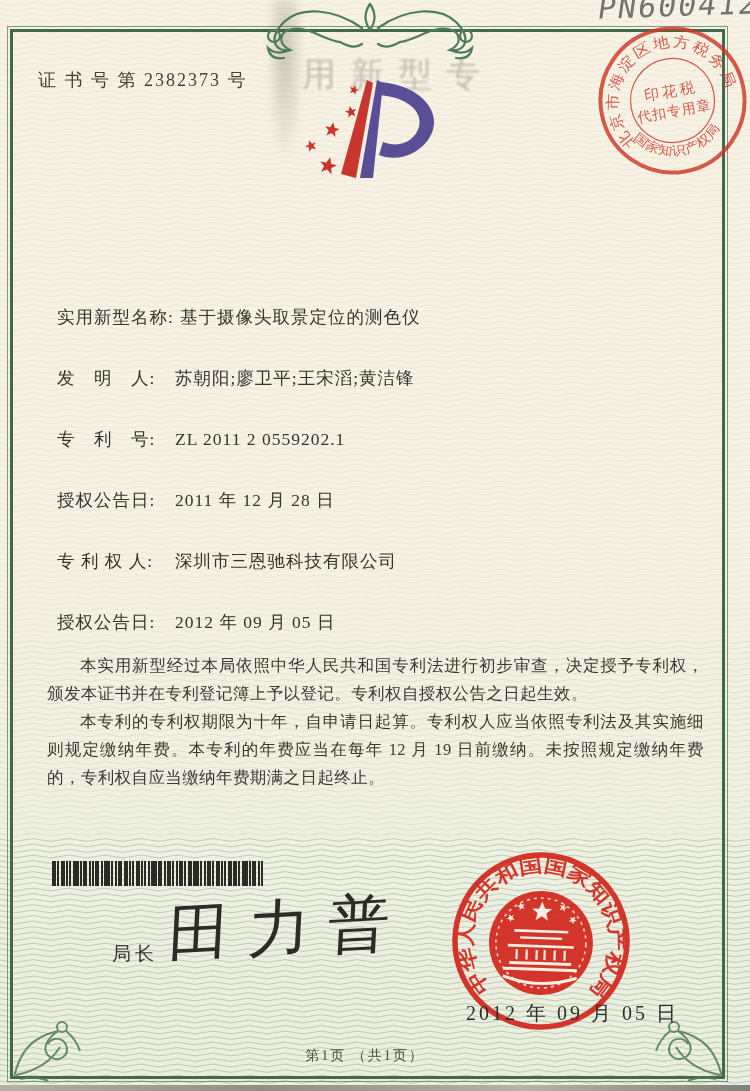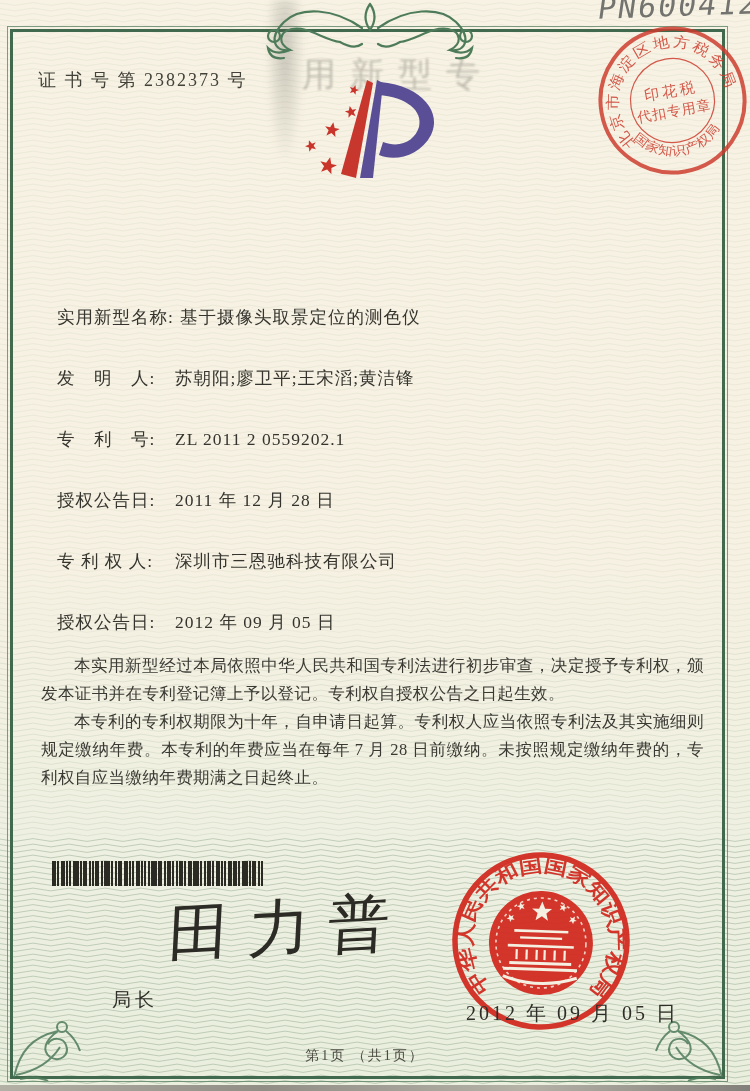--- a/index.html
+++ b/index.html
@@ -28,26 +28,26 @@
     color:rgba(125,122,112,.42);filter:blur(1px);}
   .smudge{position:absolute;left:266px;top:0;width:38px;height:165px;z-index:1;
     background:radial-gradient(ellipse at 50% 30%,rgba(80,80,74,.28),rgba(80,80,74,0) 70%);
     filter:blur(3px);}
   .title{position:absolute;left:0;right:20px;top:194px;z-index:2;text-align:center;
     font-size:45px;font-weight:bold;letter-spacing:9px;color:#33322c;}
   .fields{position:absolute;left:57px;top:305px;right:60px;z-index:2;font-size:17.5px;}
   .field{height:61px;letter-spacing:1px;}
   .field .lbl{display:inline-block;min-width:112px;}
   .field .val{margin-left:6px;}
-  .legal{position:absolute;left:41px;right:46px;top:652px;z-index:2;}
+  .legal{position:absolute;left:47px;right:46px;top:652px;z-index:2;}
   .legal p{margin:0;text-indent:2em;font-size:16.5px;line-height:28px;text-align:justify;
     color:#3a3933;letter-spacing:.4px;}
   .barcode{position:absolute;left:52px;top:861px;width:304px;height:25px;z-index:2;font-size:0;}
   .barcode span{display:inline-block;height:100%;background:#2b2b24;vertical-align:top;}
-  .chief{position:absolute;left:112px;top:987px;z-index:3;font-size:19px;letter-spacing:4px;color:#2f2e29;}
+  .chief{position:absolute;left:112px;top:941px;z-index:3;font-size:19px;letter-spacing:4px;color:#2f2e29;}
   .sig{position:absolute;left:168px;top:886px;z-index:3;font-size:62px;color:#2d2b25;
     letter-spacing:18px;transform:rotate(-3deg) skewX(-6deg);font-weight:500;}
   .seal{position:absolute;left:448px;top:846px;width:186px;height:194px;z-index:3;opacity:.93;}
   .issue-date{position:absolute;left:466px;top:1000px;z-index:4;font-size:20px;
     letter-spacing:3px;color:#2e2d28;}
   .footer{position:absolute;left:0;right:20px;top:1047px;z-index:2;text-align:center;
     font-size:14px;letter-spacing:2px;color:#4c4b42;}
   .scan-bottom{position:absolute;left:0;right:0;bottom:0;height:6px;z-index:5;
     background:linear-gradient(90deg,#b3b0a6,#908e85 35%,#b5b2a8 70%,#82807a);}
   svg text{font-family:"Liberation Serif","DejaVu Serif",serif;}
@@ -338,21 +338,21 @@
     <div class="field">
       <span class="lbl">专 利 权 人:</span><span class="val">深圳市三恩驰科技有限公司</span>
     </div>
     <div class="field">
       <span class="lbl">授权公告日:</span><span class="val">2012 年 09 月 05 日</span>
     </div>
   </div>
 
   <div class="legal">
     <p>本实用新型经过本局依照中华人民共和国专利法进行初步审查，决定授予专利权，颁发本证书并在专利登记簿上予以登记。专利权自授权公告之日起生效。</p>
-    <p>本专利的专利权期限为十年，自申请日起算。专利权人应当依照专利法及其实施细则规定缴纳年费。本专利的年费应当在每年 7 月 28 日前缴纳。未按照规定缴纳年费的，专利权自应当缴纳年费期满之日起终止。</p>
+    <p>本专利的专利权期限为十年，自申请日起算。专利权人应当依照专利法及其实施细则规定缴纳年费。本专利的年费应当在每年 12 月 19 日前缴纳。未按照规定缴纳年费的，专利权自应当缴纳年费期满之日起终止。</p>
   </div>
 
   <div class="barcode"><span style="width:4px;margin-right:1.35px"></span><span style="width:2px;margin-right:1.35px"></span><span style="width:4px;margin-right:1.35px"></span><span style="width:2px;margin-right:1.35px"></span><span style="width:2px;margin-right:1.35px"></span><span style="width:6px;margin-right:1.35px"></span><span style="width:2px;margin-right:1.35px"></span><span style="width:4px;margin-right:1.35px"></span><span style="width:2px;margin-right:1.35px"></span><span style="width:2px;margin-right:1.35px"></span><span style="width:4px;margin-right:1.35px"></span><span style="width:2px;margin-right:1.35px"></span><span style="width:6px;margin-right:1.35px"></span><span style="width:2px;margin-right:1.35px"></span><span style="width:2px;margin-right:1.35px"></span><span style="width:4px;margin-right:1.35px"></span><span style="width:4px;margin-right:1.35px"></span><span style="width:2px;margin-right:1.35px"></span><span style="width:2px;margin-right:1.35px"></span><span style="width:4px;margin-right:1.35px"></span><span style="width:2px;margin-right:1.35px"></span><span style="width:2px;margin-right:1.35px"></span><span style="width:2px;margin-right:1.35px"></span><span style="width:6px;margin-right:1.35px"></span><span style="width:4px;margin-right:1.35px"></span><span style="width:2px;margin-right:1.35px"></span><span style="width:4px;margin-right:1.35px"></span><span style="width:2px;margin-right:1.35px"></span><span style="width:2px;margin-right:1.35px"></span><span style="width:4px;margin-right:1.35px"></span><span style="width:2px;margin-right:1.35px"></span><span style="width:4px;margin-right:1.35px"></span><span style="width:6px;margin-right:1.35px"></span><span style="width:2px;margin-right:1.35px"></span><span style="width:2px;margin-right:1.35px"></span><span style="width:4px;margin-right:1.35px"></span><span style="width:2px;margin-right:1.35px"></span><span style="width:4px;margin-right:1.35px"></span><span style="width:2px;margin-right:1.35px"></span><span style="width:2px;margin-right:1.35px"></span><span style="width:4px;margin-right:1.35px"></span><span style="width:4px;margin-right:1.35px"></span><span style="width:2px;margin-right:1.35px"></span><span style="width:6px;margin-right:1.35px"></span><span style="width:2px;margin-right:1.35px"></span><span style="width:4px;margin-right:1.35px"></span><span style="width:2px;margin-right:1.35px"></span><span style="width:2px;margin-right:1.35px"></span></div>
 
   <div class="chief">局长</div>
   <div class="sig">田力普</div>
 
   <svg class="seal" viewBox="0 0 186 194">
     <defs>
       <path id="sealRing" d="M 44.2,143.8 A 69,69 0 1 1 141.8,143.8"></path>

